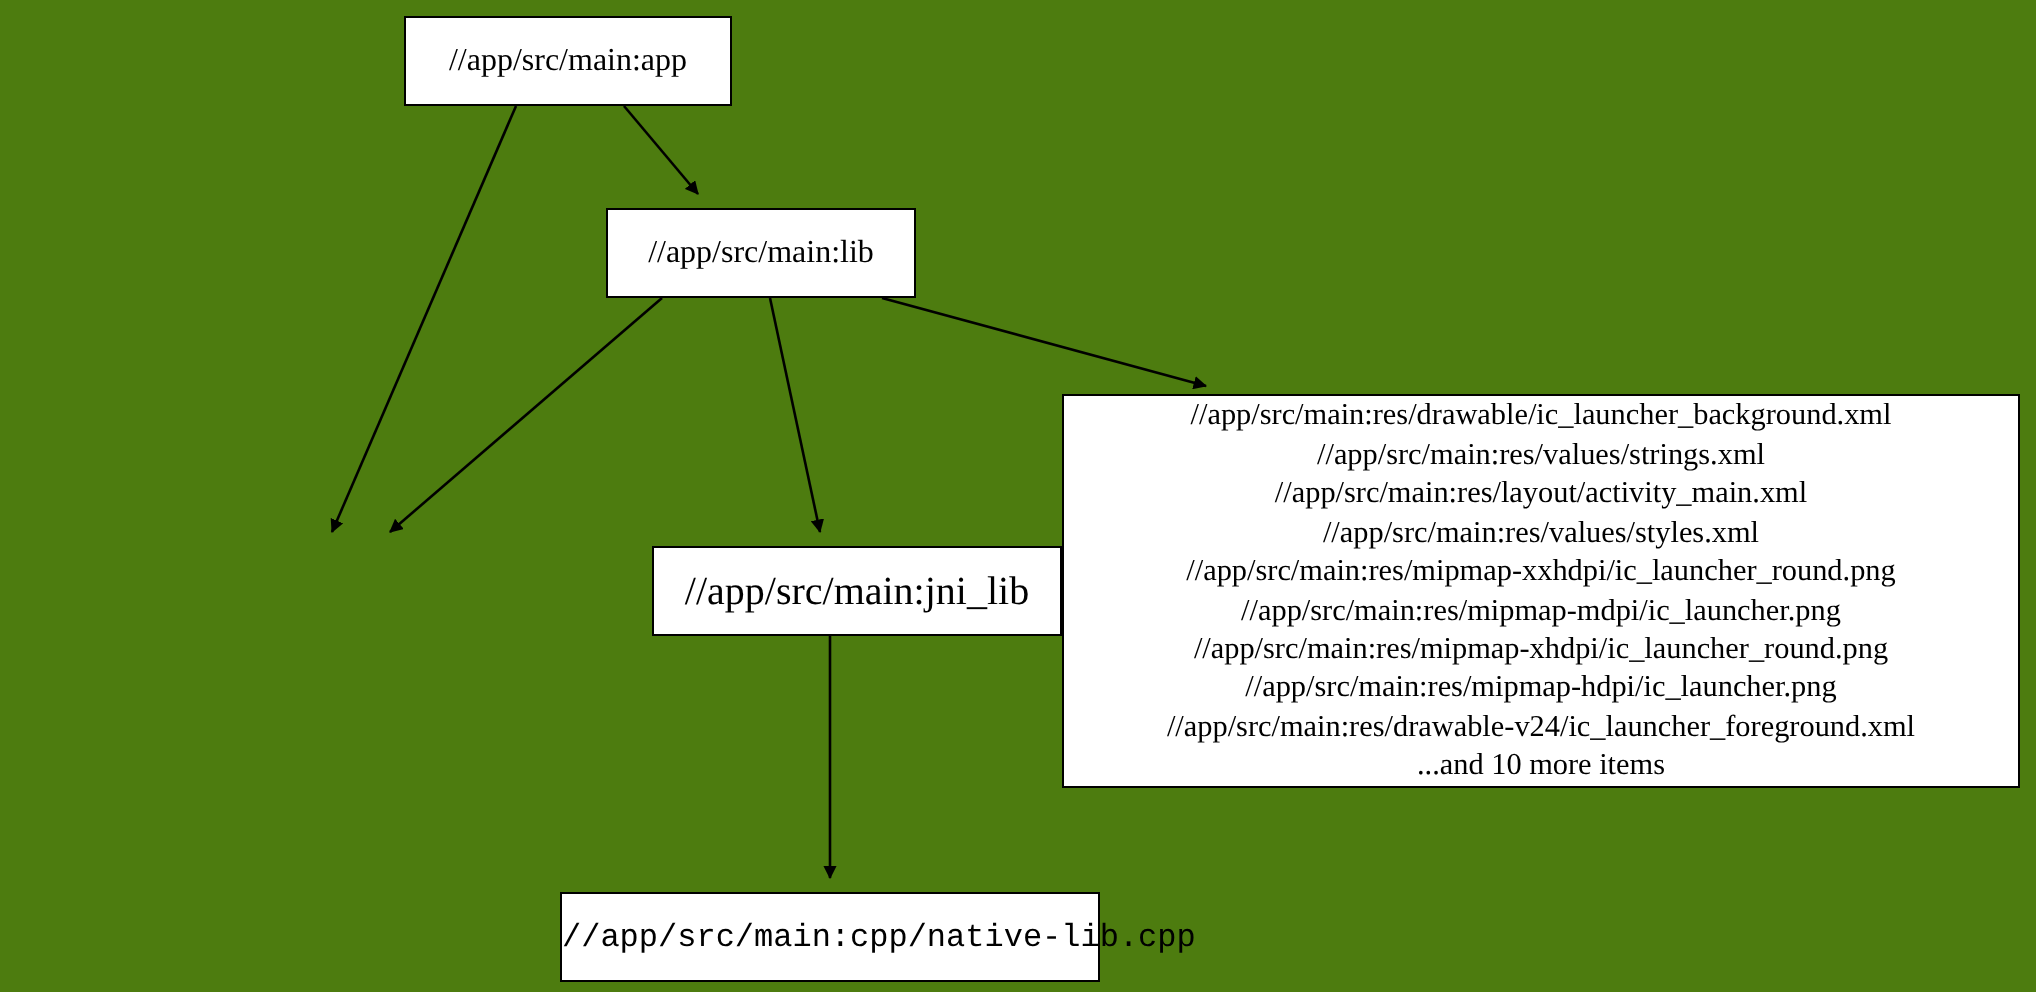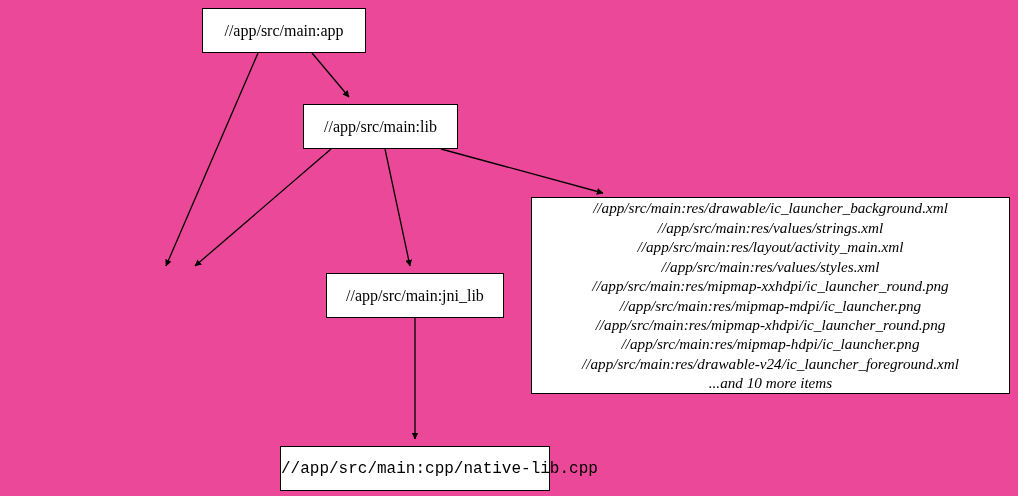--- a/index.html
+++ b/index.html
@@ -9,21 +9,21 @@
     background: #ffffff;
   }
   body {
     font-family: "Liberation Serif", "DejaVu Serif", serif;
     -webkit-font-smoothing: antialiased;
   }
   #graph-canvas {
     position: relative;
     width: 1018px;
     height: 496px;
-    background: #ec4899;
+    background: #4d7c0f;
     overflow: hidden;
   }
   #edge-layer {
     position: absolute;
     left: 0;
     top: 0;
     width: 1018px;
     height: 496px;
     pointer-events: none;
   }
@@ -54,36 +54,35 @@
   #node-lib {
     left: 303px;  top: 104px; width: 155px; height: 45px;
     font-size: 16px;
     font-family: Liberation Serif, serif;
   }
   #node-manifest {
     left: 3px;    top: 273px; width: 305px; height: 45px;
     font-size: 16px;
   }
   #node-jni-lib {
-    left: 326px;  top: 273px; width: 178px; height: 45px;
-    font-size: 16px;
+    left: 326px;  top: 273px; width: 205px; height: 45px;
+    font-size: 20px;
     justify-content: flex-end;
   }
   #node-cpp {
     left: 280px;  top: 446px; width: 270px; height: 45px;
     font-size: 16px;
     font-family: Liberation Mono, monospace;
   }
   #node-res {
     left: 531px;  top: 197px; width: 479px; height: 197px;
     font-size: 15.2px;
     line-height: 19.4px;
     align-items: center;
     justify-content: center;
-    font-style: italic;
   }
 </style>
 </head>
 <body>
 
 <div id="graph-canvas">
 
   <svg id="edge-layer" viewBox="0 0 1018 496" width="1018" height="496" xmlns="http://www.w3.org/2000/svg">
     <defs>
       <marker id="arrowhead" viewBox="0 0 10 10" refX="9.2" refY="5" markerWidth="5.2" markerHeight="5.2" orient="auto-start-reverse">

